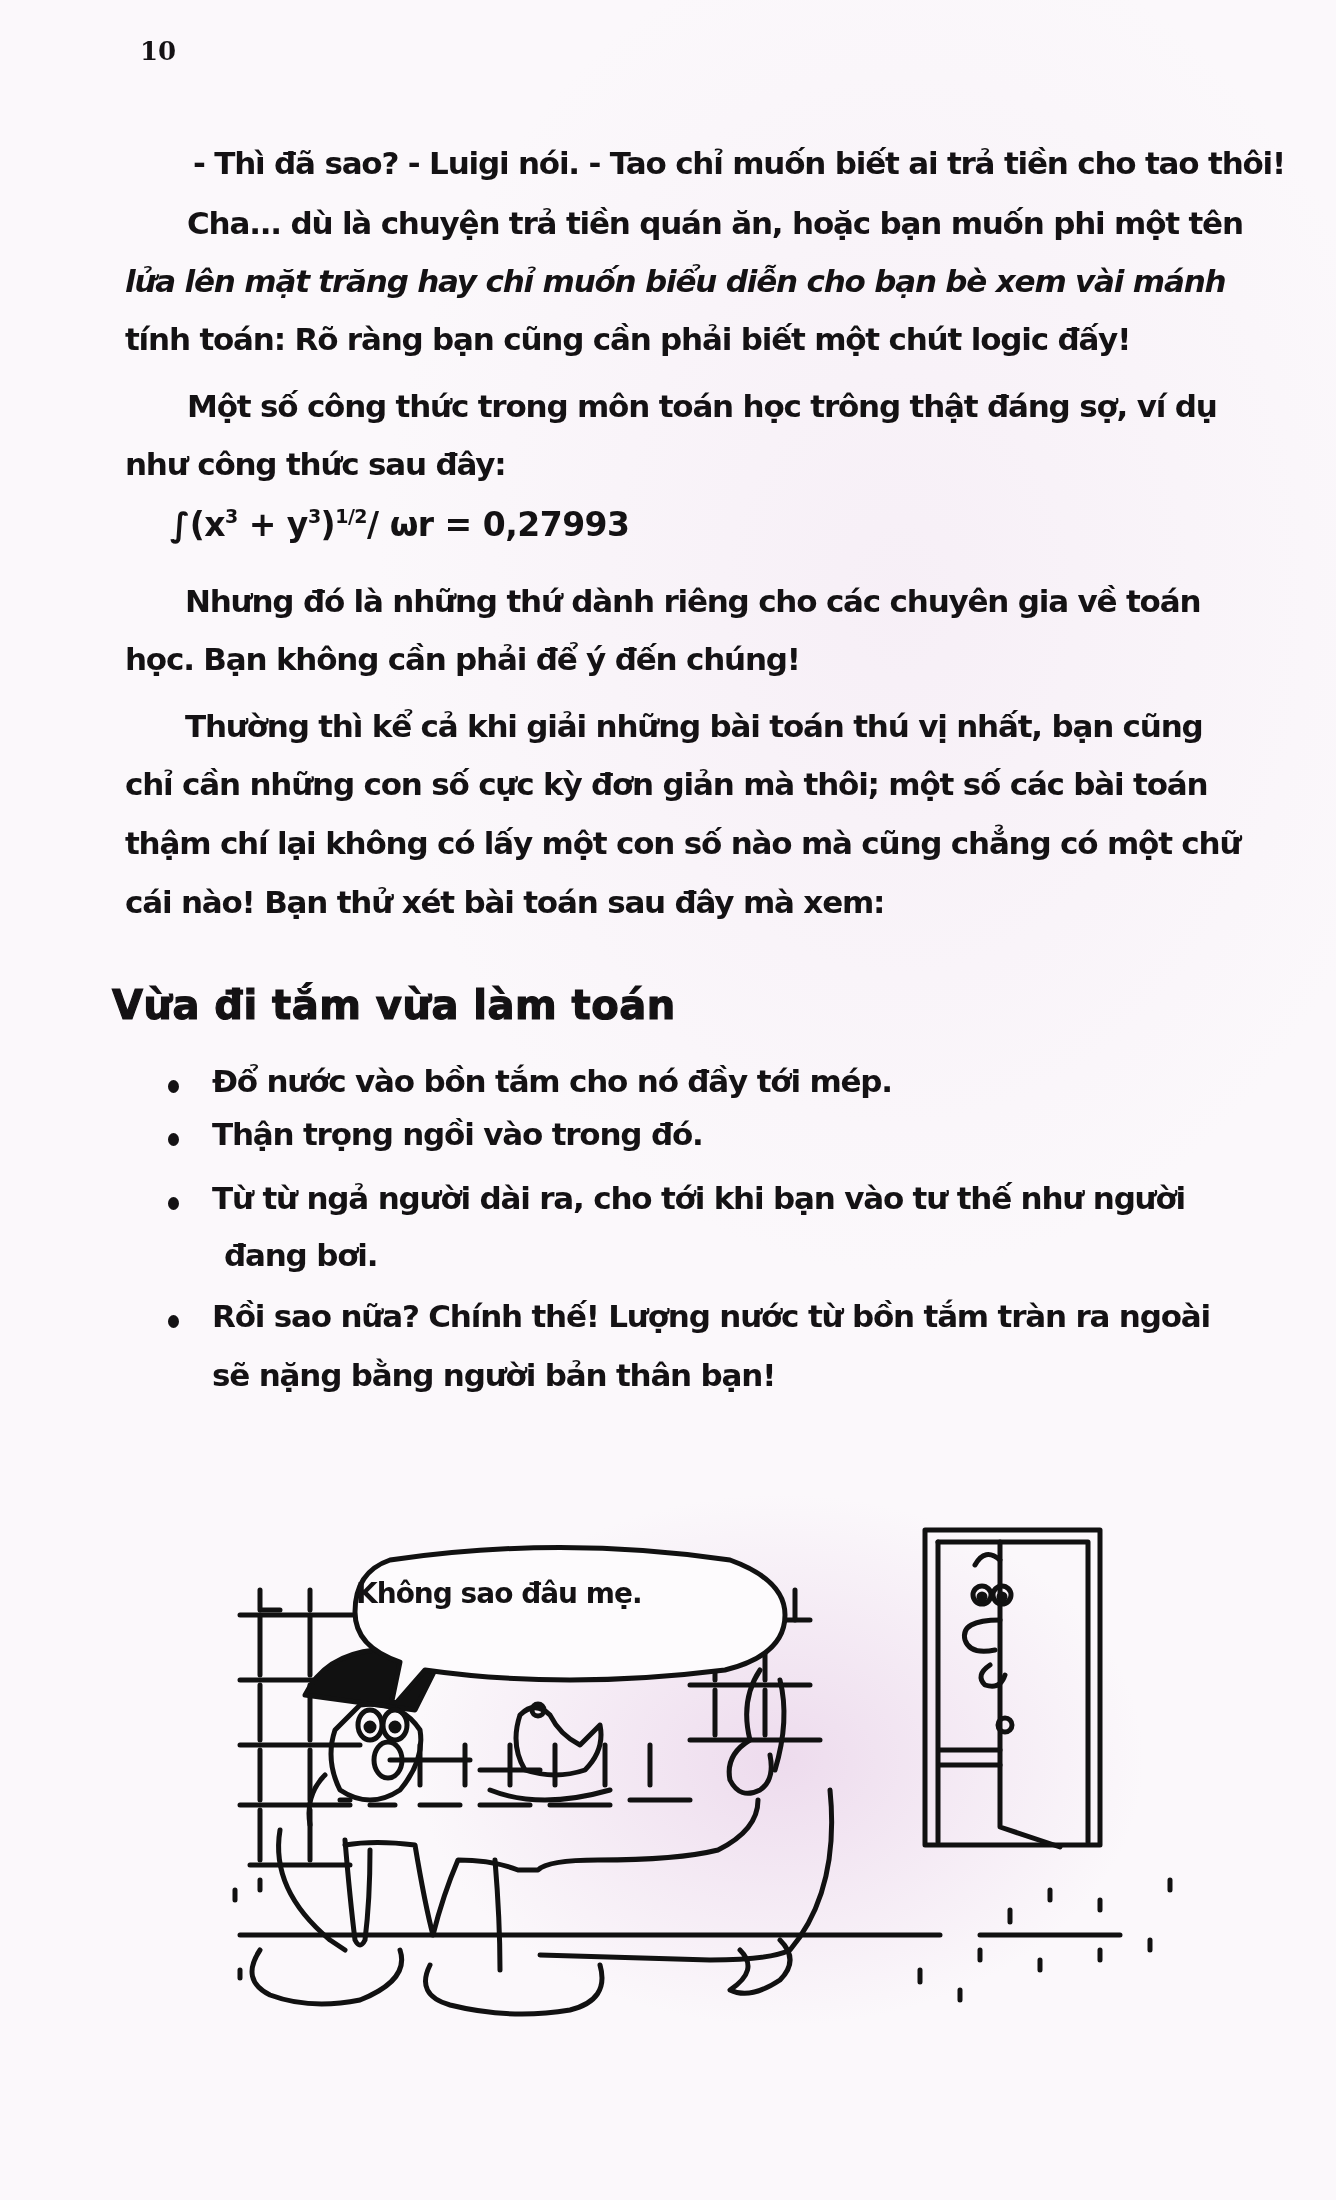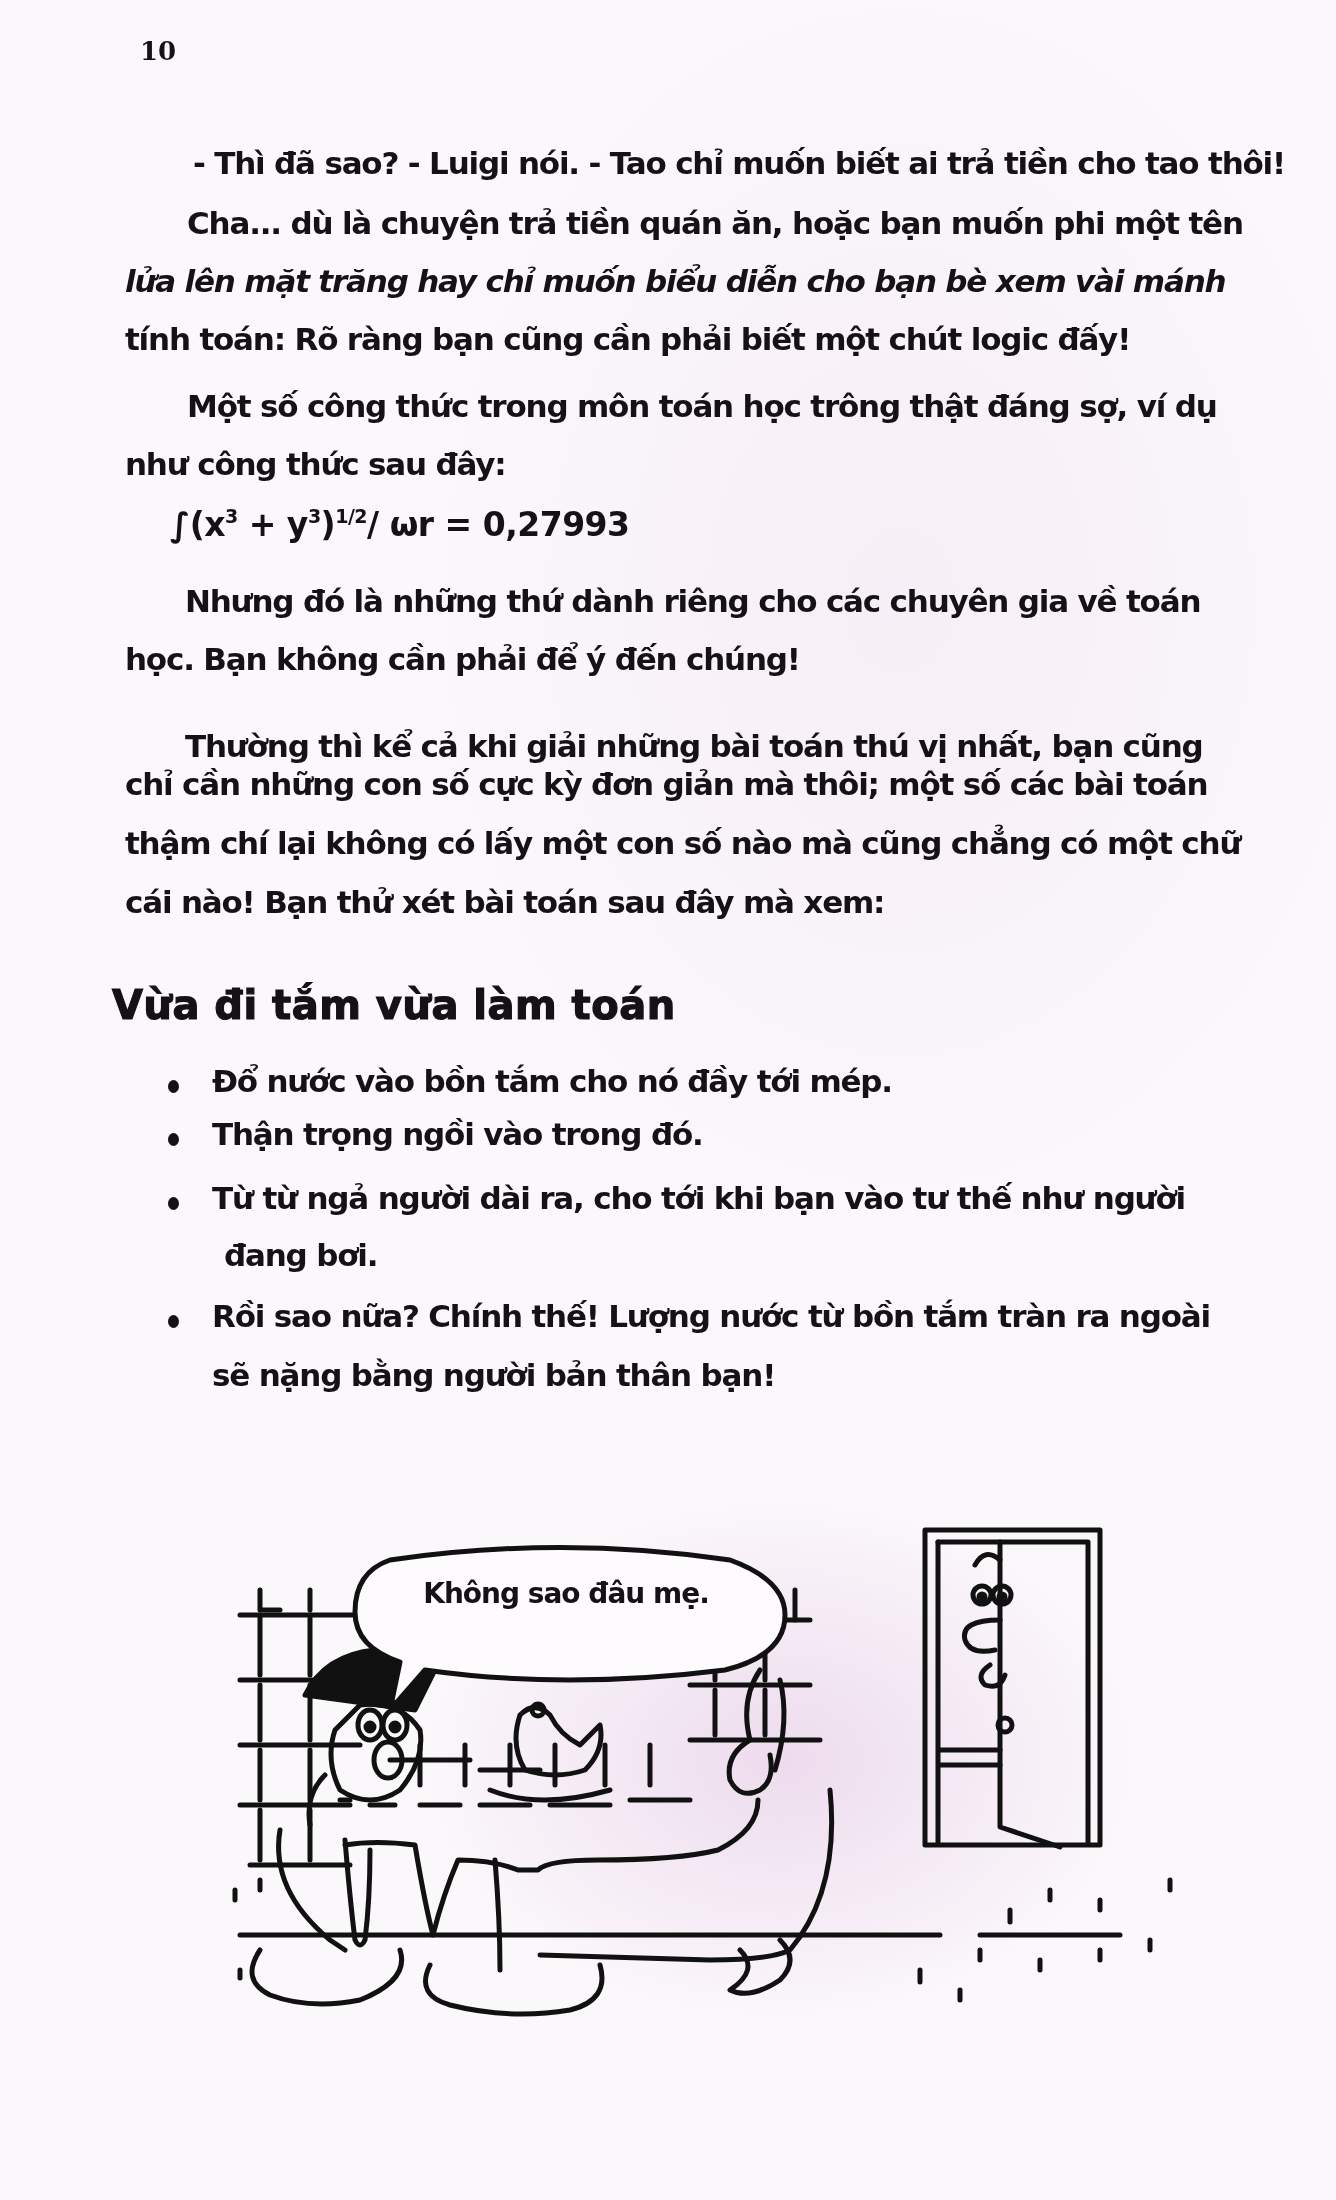--- a/index.html
+++ b/index.html
@@ -35,21 +35,21 @@
     position: absolute; width: 11px; height: 13px; border-radius: 50%;
     background: #141214;
   }
   .formula {
     position: absolute; left: 170px; top: 505px;
     font-size: 33px; font-weight: bold; white-space: nowrap; letter-spacing: -0.5px;
   }
   .formula sup { font-size: 19px; vertical-align: 13px; }
   .cartoon { position: absolute; left: 220px; top: 1520px; width: 960px; height: 500px; }
   .bubble-text {
-    position: absolute; text-align: center; font-size: 28px; font-weight: bold;
+    position: absolute; font-size: 28px; font-weight: bold;
     letter-spacing: -1px; line-height: 44px; width: 420px;
     left: 136px; top: 52px;
   }
 </style>
 </head>
 <body>
 
 <div class="bleed"></div>
 
 <div class="page-number">10</div>
@@ -63,21 +63,21 @@
 <div class="line" style="left:187px; top:388px;">Một số công thức trong môn toán học trông thật đáng sợ, ví dụ</div>
 <div class="line" style="left:125px; top:446px;">như công thức sau đây:</div>
 
 <div class="formula">
   <span>∫(x</span><sup>3</sup><span> + y</span><sup>3</sup><span>)</span><sup>1/2</sup><span>/ ωr = 0,27993</span>
 </div>
 
 <div class="line" style="left:185px; top:583px;">Nhưng đó là những thứ dành riêng cho các chuyên gia về toán</div>
 <div class="line" style="left:125px; top:641px;">học. Bạn không cần phải để ý đến chúng!</div>
 
-<div class="line" style="left:185px; top:728px;">Thường thì kể cả khi giải những bài toán thú vị nhất, bạn cũng</div>
+<div class="line" style="left:185px; top:708px;">Thường thì kể cả khi giải những bài toán thú vị nhất, bạn cũng</div>
 <div class="line" style="left:125px; top:766px;">chỉ cần những con số cực kỳ đơn giản mà thôi; một số các bài toán</div>
 <div class="line" style="left:125px; top:825px;">thậm chí lại không có lấy một con số nào mà cũng chẳng có một chữ</div>
 <div class="line" style="left:125px; top:884px;">cái nào! Bạn thử xét bài toán sau đây mà xem:</div>
 
 <div class="heading">Vừa đi tắm vừa làm toán</div>
 
 <div>
   <div class="bullet-dot" style="left:168px; top:1080px;"></div>
   <div class="line" style="left:212px; top:1063px;">Đổ nước vào bồn tắm cho nó đầy tới mép.</div>
 

